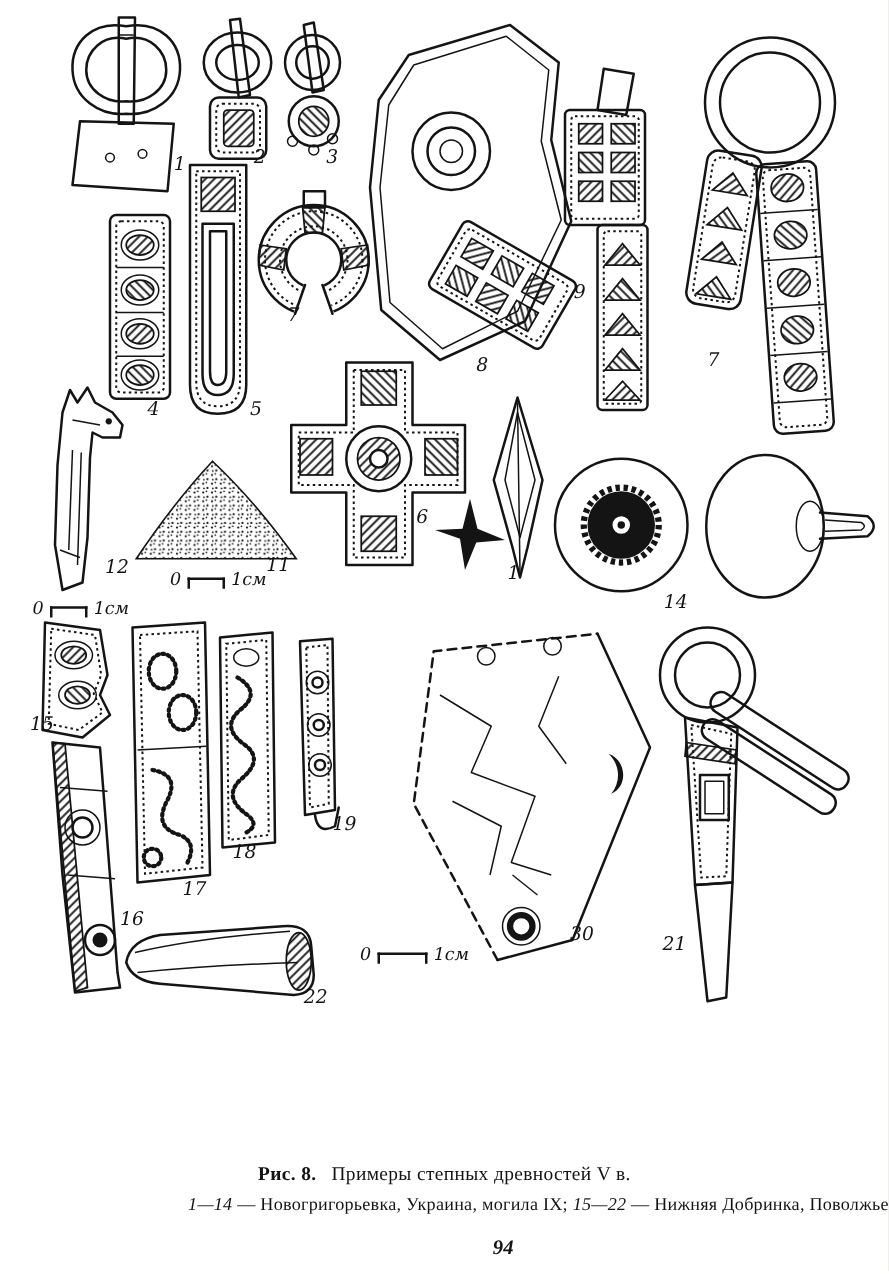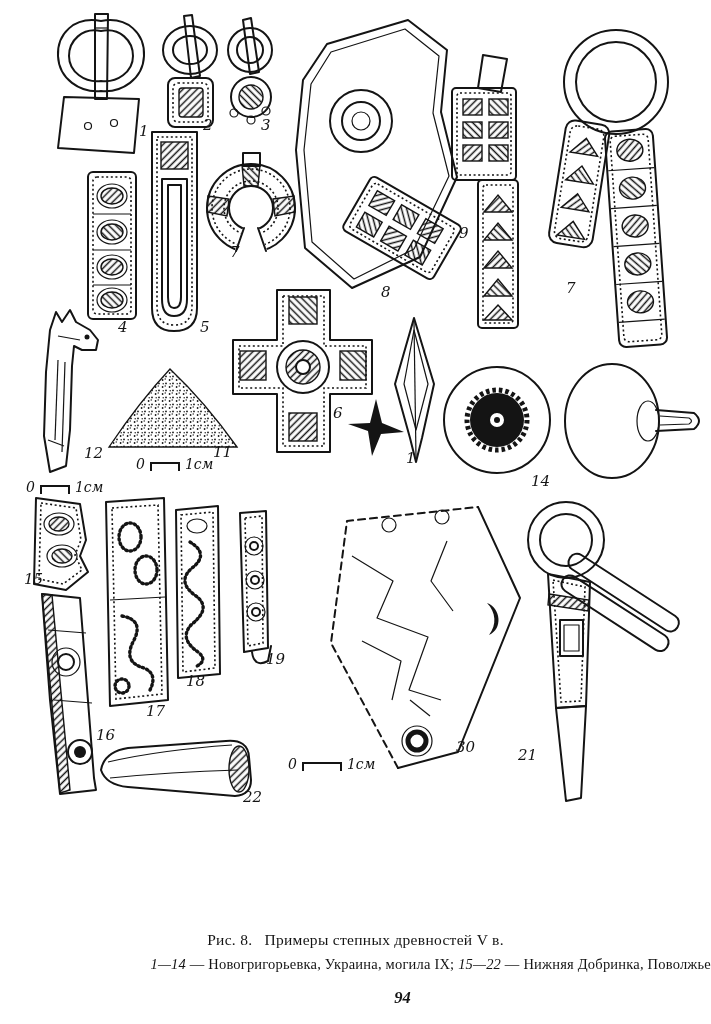--- a/index.html
+++ b/index.html
@@ -12,21 +12,21 @@
   .bead2{fill:none;stroke:#141414;stroke-width:3.4;stroke-dasharray:1.5 3;stroke-linecap:round;}
   .hfill{stroke:#141414;stroke-width:1.4;}
   .num{position:absolute;font:italic 15px "DejaVu Serif",serif;color:#141414;}
   .scalebar{position:absolute;display:flex;align-items:flex-end;gap:5px;
             font:italic 14px "DejaVu Serif",serif;color:#141414;}
   .scale-line{display:inline-block;width:26px;height:7px;border-top:2px solid #141414;
               border-left:2px solid #141414;border-right:2px solid #141414;margin-bottom:1px;}
   .scale-line.wide{width:36px;}
   .caption{position:absolute;top:931px;left:0;width:100%;text-align:center;
            font-size:15.5px;letter-spacing:.3px;}
-  .cap-bold{font-weight:normal;margin-right:12px;}
+  .cap-bold{font-weight:bold;margin-right:12px;}
   .legend{position:absolute;top:956px;left:0;width:100%;text-align:right;font-size:14.5px;letter-spacing:.2px;}
   .legend .it{font-style:italic;}
   .pageno{position:absolute;top:988px;left:0;width:100%;text-align:center;
           font-style:italic;font-weight:bold;font-size:16.5px;padding-left:47px;}
 </style>
 </head>
 <body>
 
 <div class="page">
 
@@ -322,21 +322,21 @@
   <div class="num" style="left:213px;top:443px">11</div>
   <div class="num" style="left:84px;top:444px">12</div>
   <div class="num" style="left:406px;top:449px">1</div>
   <div class="num" style="left:531px;top:472px">14</div>
   <div class="num" style="left:24px;top:570px">15</div>
   <div class="num" style="left:96px;top:726px">16</div>
   <div class="num" style="left:146px;top:702px">17</div>
   <div class="num" style="left:186px;top:672px">18</div>
   <div class="num" style="left:266px;top:650px">19</div>
   <div class="num" style="left:456px;top:738px">30</div>
-  <div class="num" style="left:518px;top:746px">21</div>
+  <div class="num" style="left:530px;top:746px">21</div>
   <div class="num" style="left:243px;top:788px">22</div>
 
   <div class="scalebar" style="left:26px;top:479px">
     <span>0</span>
     <span class="scale-line"></span>
     <span>1см</span>
   </div>
   <div class="scalebar" style="left:136px;top:456px">
     <span>0</span>
     <span class="scale-line"></span>

